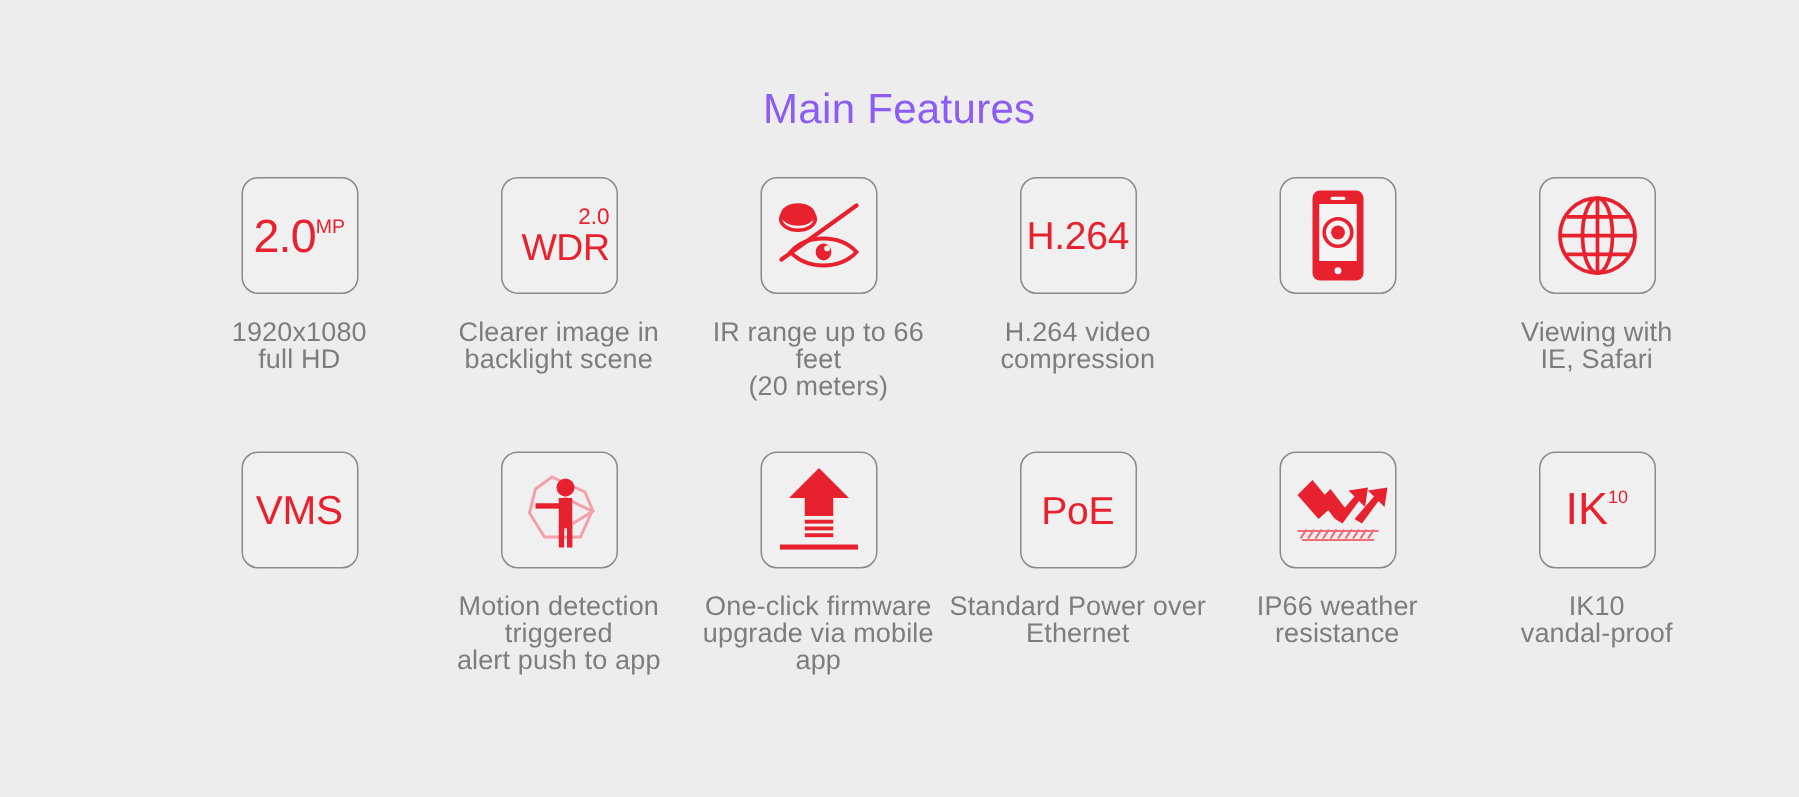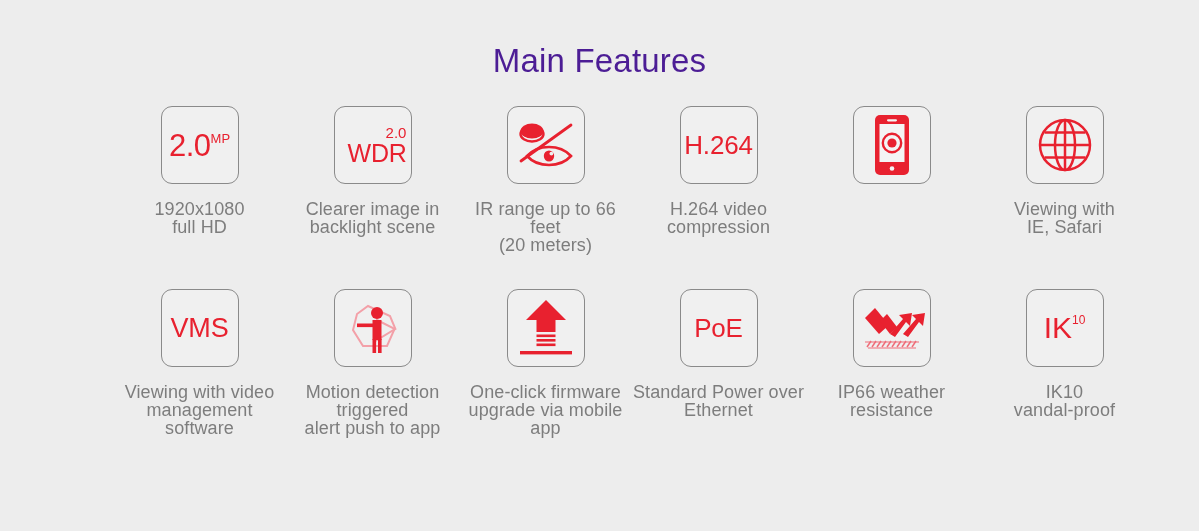--- a/index.html
+++ b/index.html
@@ -13,26 +13,26 @@
     font-family: "Liberation Sans", sans-serif;
     overflow: hidden;
   }
   .page {
     position: relative;
     width: 1199px;
     height: 531px;
   }
   .page-title {
     text-align: center;
-    font-size: 33px;
-    color: #4c1d95;
+    font-size: 28px;
+    color: #8b5cf6;
     font-weight: 400;
     letter-spacing: 0.2px;
     margin: 0;
-    padding-top: 46px;
+    padding-top: 58px;
     line-height: 30px;
   }
   .rows {
     margin-top: 30px;
   }
   .row {
     display: flex;
     justify-content: flex-start;
     padding-left: 113px;
   }
@@ -227,22 +227,20 @@
       </div>
 
     </div>
 
     <div class="row row2">
 
       <div class="feature">
         <div class="tile">
           <span class="vms gl-red">VMS</span>
         </div>
-        <div class="caption">Viewing with video
-management software</div>
       </div>
 
       <div class="feature">
         <div class="tile">
           <svg width="60" height="60" viewBox="0 0 60 60">
 
             <path d="M25 8 L47 18 L52 30 L44 48 L20 48 L10 32 L14 16 Z" fill="none" stroke="#f3a0a8" stroke-width="2"></path>
 
             <path d="M34 22 L52 31 L34 42 Z" fill="none" stroke="#f3a0a8" stroke-width="2"></path>
 

